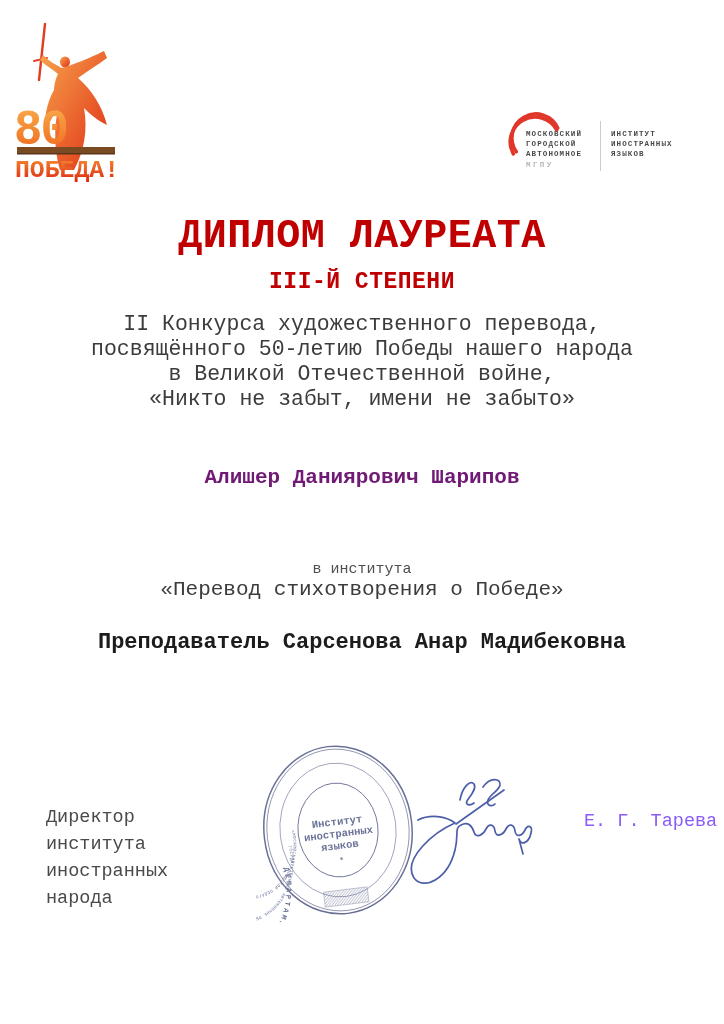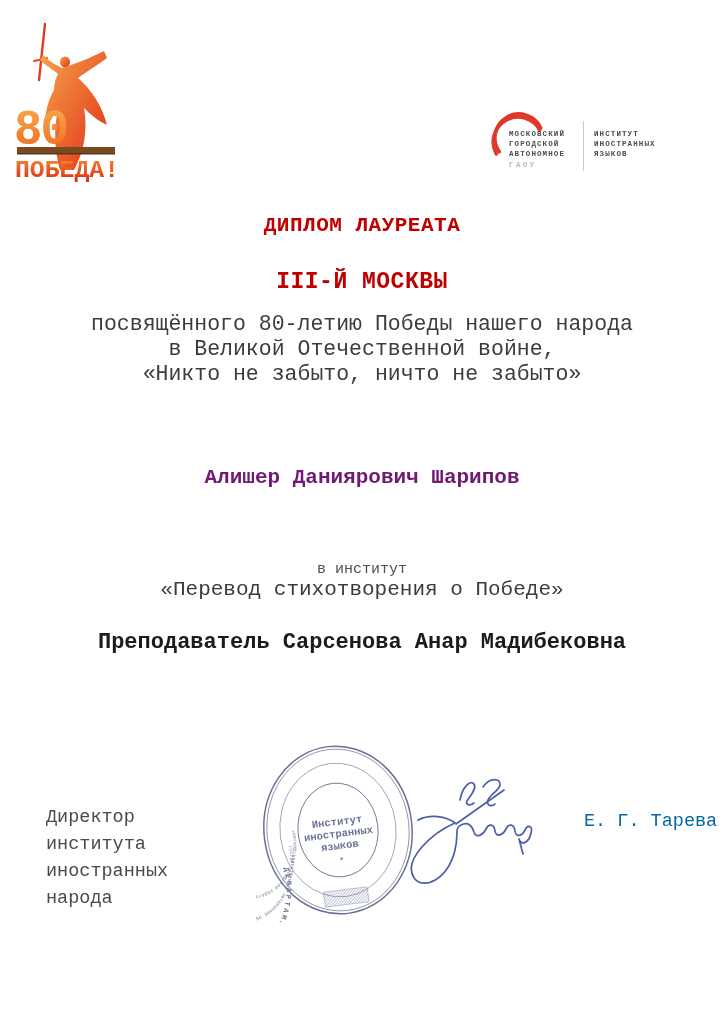--- a/index.html
+++ b/index.html
@@ -7,42 +7,42 @@
     position:relative;width:724px;height:1024px;background:#ffffff;
     font-family:Liberation Mono, monospace;overflow:hidden;margin:12px auto;
   }
   .abs{position:absolute;}
   .centered{position:absolute;left:0;right:0;text-align:center;}
 
   
   .logo-80{left:14px;top:10px;width:112px;height:162px;}
 
   
-  .logo-mgpu{left:488px;top:96px;width:205px;height:76px;}
+  .logo-mgpu{left:505px;top:96px;width:205px;height:76px;}
   .mgpu-col{position:absolute;color:#4a4a4a;font-size:7.5px;font-weight:bold;
             letter-spacing:1.1px;line-height:10px;white-space:nowrap;}
   .mgpu-left{left:21px;top:21px;}
   .mgpu-right{left:106px;top:21px;}
   .mgpu-sub{color:#b9b9b9;letter-spacing:2.4px;margin-top:1px;}
   .mgpu-divider{left:95px;top:13px;width:1px;height:50px;background:#cccccc;}
 
-  .title-main{top:202px;font-size:21px;font-weight:bold;color:#C00000;letter-spacing:0.5px;}
+  .title-main{top:202px;font-size:40px;font-weight:bold;color:#C00000;letter-spacing:0.5px;}
   .title-degree{top:257px;font-size:23px;font-weight:bold;color:#C00000;letter-spacing:0.5px;}
 
   .para{top:300px;font-size:21.5px;line-height:25px;color:#3c3c3c;}
   .awarded{top:421px;font-size:18px;color:#4f4f4f;}
   .recipient{top:454px;font-size:21px;font-weight:bold;color:#701a75;}
   .institution{top:492px;font-size:18px;font-style:italic;color:#333333;}
   .nom-label{top:549px;font-size:15px;color:#4f4f4f;}
   .nomination{top:566px;font-size:21px;color:#3c3c3c;}
   .teacher{top:618px;font-size:22px;font-weight:bold;color:#1c1c1c;}
 
   .director{left:46px;top:792px;width:192px;text-align:left;
             font-size:18.5px;line-height:27px;color:#4a4a4a;}
-  .signer{left:584px;top:799px;font-size:18.5px;color:#0369a1;white-space:nowrap;}
+  .signer{left:584px;top:799px;font-size:18.5px;color:#8b5cf6;white-space:nowrap;}
 
   .stamp-box{left:256px;top:728px;width:164px;height:182px;}
   .sig-box{left:382px;top:748px;width:166px;height:136px;}
 </style>
 </head>
 <body>
 
 <div class="page">
 
   <div class="abs logo-80">
@@ -86,41 +86,42 @@
 
   <div class="abs logo-mgpu">
     <svg class="abs" style="left:0;top:0" width="62" height="62" viewBox="0 0 62 62">
       <path d="M 52.7 19.9 A 24 24 0 1 0 11.3 43.8" transform="translate(-502,-98) translate(502,98)" d2="" fill="none" stroke="#E1372B" stroke-width="3.6" stroke-linecap="round" transform-origin="center"></path>
       <path d="M 51.7 21.9 A 24 24 0 1 0 8.3 45.8" fill="none" stroke="#E1372B" stroke-width="3.6" stroke-linecap="round"></path>
     </svg>
     <div class="mgpu-col mgpu-left">
       <div>МОСКОВСКИЙ</div>
       <div>ГОРОДСКОЙ</div>
       <div>АВТОНОМНОЕ</div>
-      <div class="mgpu-sub">ГАОУ</div>
+      <div class="mgpu-sub">МГПУ</div>
     </div>
     <div class="abs mgpu-divider"></div>
     <div class="mgpu-col mgpu-right">
       <div>ИНСТИТУТ</div>
       <div>ИНОСТРАННЫХ</div>
       <div>ЯЗЫКОВ</div>
     </div>
   </div>
 
   <div class="centered title-main">ДИПЛОМ ЛАУРЕАТА</div>
-  <div class="centered title-degree">III-Й МОСКВЫ</div>
+  <div class="centered title-degree">III-Й СТЕПЕНИ</div>
 
   <div class="centered para">
-    <div>посвящённого 80-летию Победы нашего народа</div>
+    <div>II Конкурса художественного перевода,</div>
+    <div>посвящённого 50-летию Победы нашего народа</div>
     <div>в Великой Отечественной войне,</div>
-    <div>«Никто не забыто, ничто не забыто»</div>
+    <div>«Никто не забыт, имени не забыто»</div>
   </div>
 
   <div class="centered recipient">Алишер Даниярович Шарипов</div>
-  <div class="centered nom-label">в институт</div>
+  <div class="centered nom-label">в института</div>
   <div class="centered nomination">«Перевод стихотворения о Победе»</div>
   <div class="centered teacher">Преподаватель Сарсенова Анар Мадибековна</div>
 
   <div class="abs director">
     <div>Директор института</div>
     <div>иностранных народа</div>
   </div>
 
   <div class="abs stamp-box">
     <svg width="164" height="182" viewBox="0 0 164 182">

